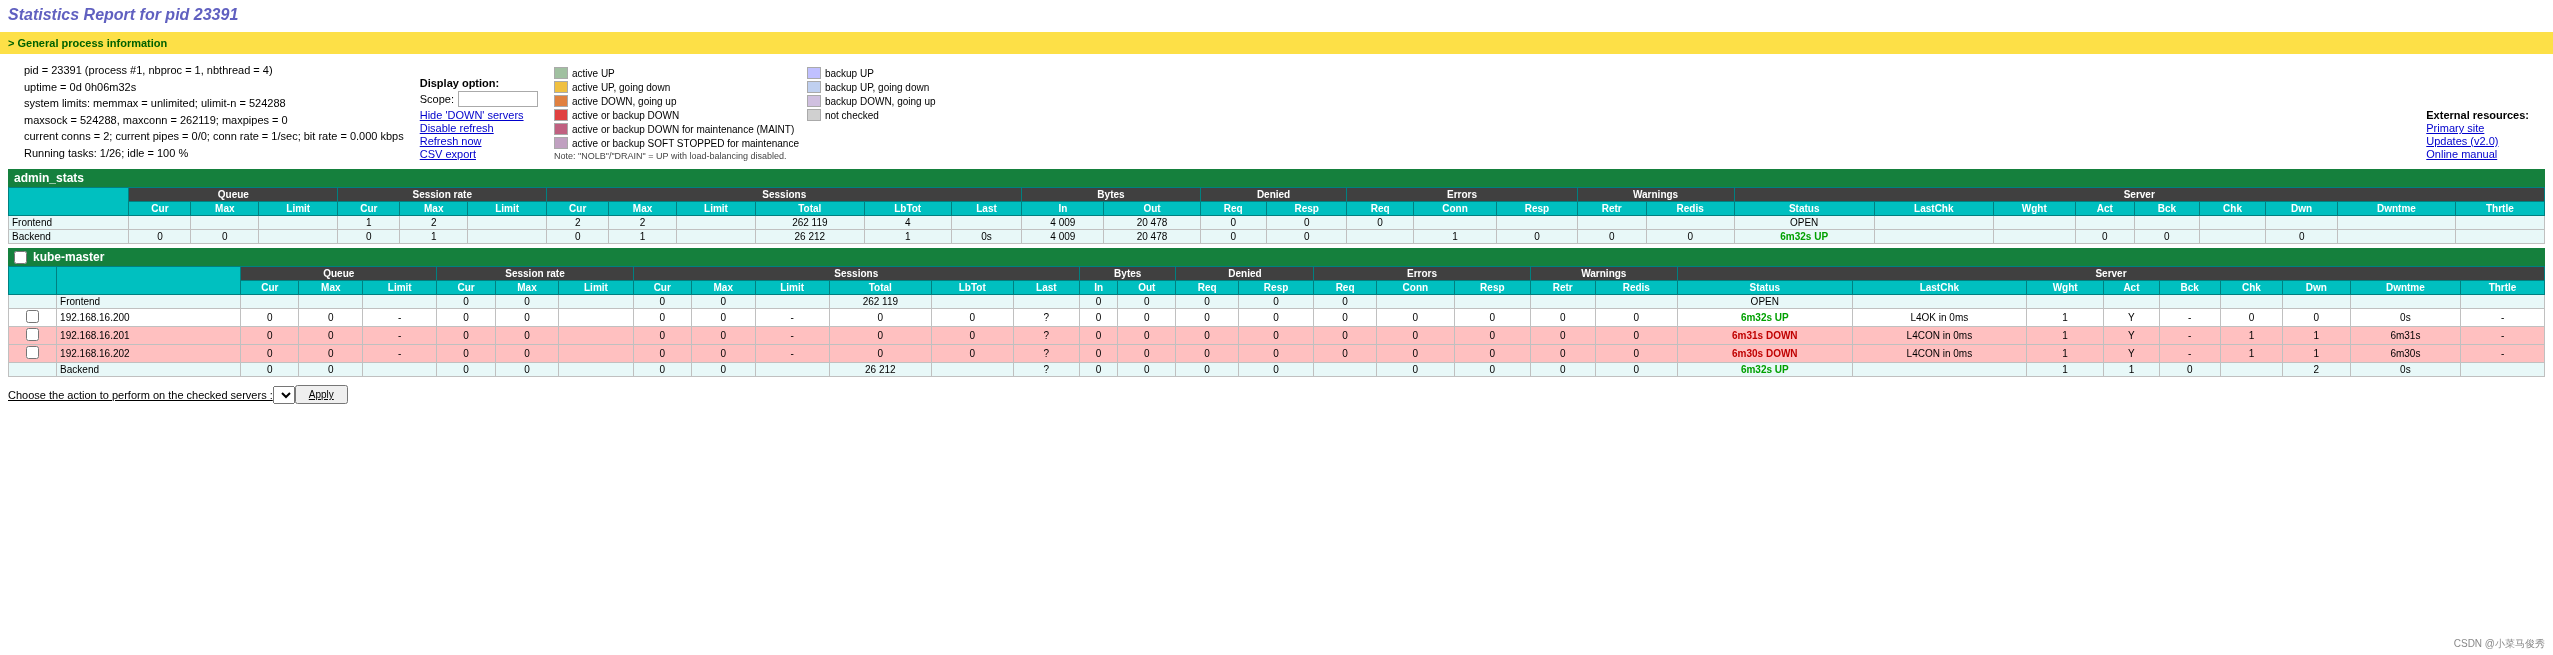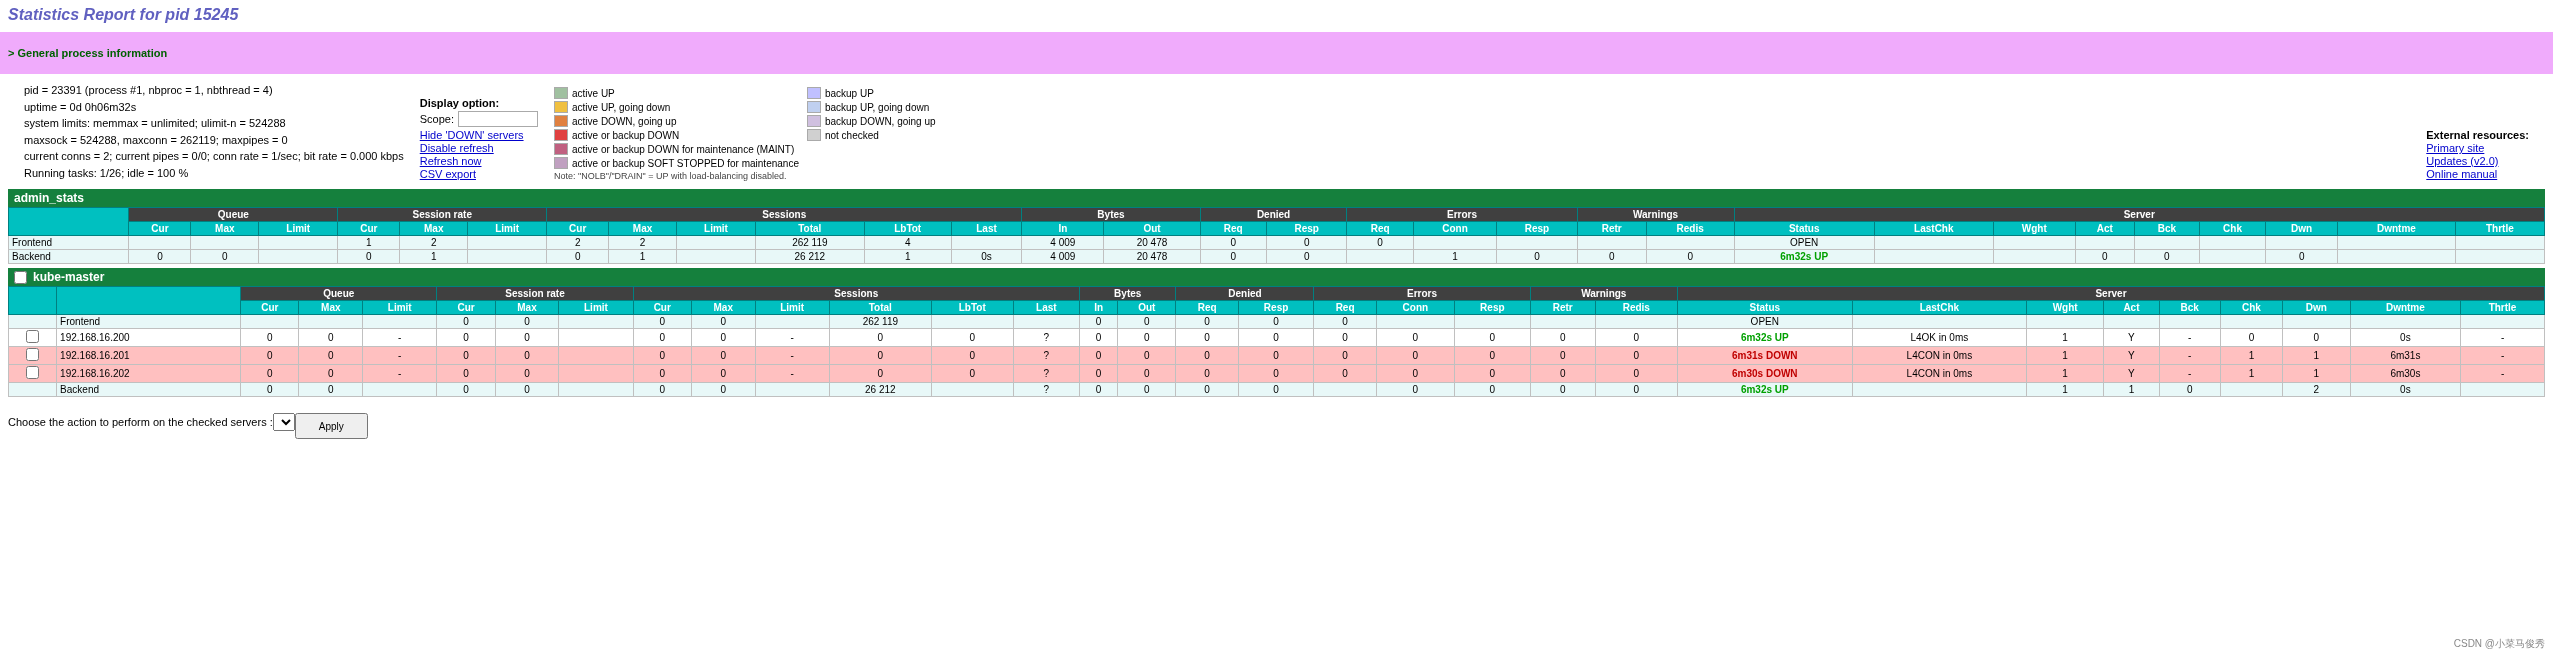--- a/index.html
+++ b/index.html
@@ -2,21 +2,21 @@
 <html><head>
   <meta charset="utf-8">
   <style>
     * { margin: 0; padding: 0; box-sizing: border-box; }
     body { font-family: Arial, sans-serif; font-size: 11px; background: #fff; color: #000; }
     
     #header { padding: 4px 8px; }
     #header h1 { font-size: 18px; font-weight: bold; color: #000; }
     #header h2 { font-size: 16px; font-style: italic; color: #6060c0; margin-top: 2px; }
     
-    #section-title { background: #f0abfc; padding: 15px 8px; color: #006000; font-weight: bold; margin: 4px 0; }
+    #section-title { background: #fde047; padding: 5px 8px; color: #006000; font-weight: bold; margin: 4px 0; }
     
     #main-content { display: flex; padding: 4px 24px; gap: 16px; align-items: flex-end; }
     #process-info { flex: 0 0 auto; font-size: 11px; line-height: 1.5; }
     
     #legend-area { flex: 1; display: flex; gap: 8px; }
     #legend-left, #legend-right { display: flex; flex-direction: column; gap: 2px; }
     .legend-item { display: flex; align-items: center; gap: 4px; font-size: 10px; }
     .legend-box { width: 14px; height: 12px; display: inline-block; border: 1px solid #aaa; }
     
     #display-options { flex: 0 0 auto; font-size: 11px; }
@@ -42,33 +42,33 @@
     table.stats tr.backend td { background: #e8f8f8; }
     table.stats tr.server-up td { background: #ffffff; }
     table.stats tr.server-down td { background: #ffc0c0; }
     table.stats td.row-label { text-align: left; font-weight: normal; }
     table.stats th.group { background: #404040; }
     
     .status-open { color: #000; }
     .status-up { color: #00a000; font-weight: bold; }
     .status-down { color: #c00000; font-weight: bold; }
     
-    #bottom-bar { padding: 4px 8px; display: flex; align-items: center; font-size: 11px; }
+    #bottom-bar { padding: 4px 8px; display: flex; align-items: center; font-size: 11px; text-decoration: underline; }
     #bottom-bar select { font-size: 10px; height: 18px; }
-    #bottom-bar button { font-size: 10px; height: 26px; padding: 0 22px; margin-top: 8px; }
+    #bottom-bar button { font-size: 10px; height: 19px; padding: 0 12px; }
     
     #watermark { position: fixed; bottom: 4px; right: 8px; font-size: 10px; color: #888; }
     
     .legend-note { font-size: 9px; color: #444; max-width: 250px; }
   </style>
 </head>
 <body>
 
 <div id="header">
-  <h2>Statistics Report for pid 15245</h2>
+  <h2>Statistics Report for pid 23391</h2>
 </div>
 
 <div id="section-title">&gt; General process information</div>
 
 <div id="main-content">
   <div id="process-info">
     <div>pid = 23391 (process #1, nbproc = 1, nbthread = 4)</div>
     <div>uptime = 0d 0h06m32s</div>
     <div>system limits: memmax = unlimited; ulimit-n = 524288</div>
     <div>maxsock = 524288, maxconn = 262119; maxpipes = 0</div>

